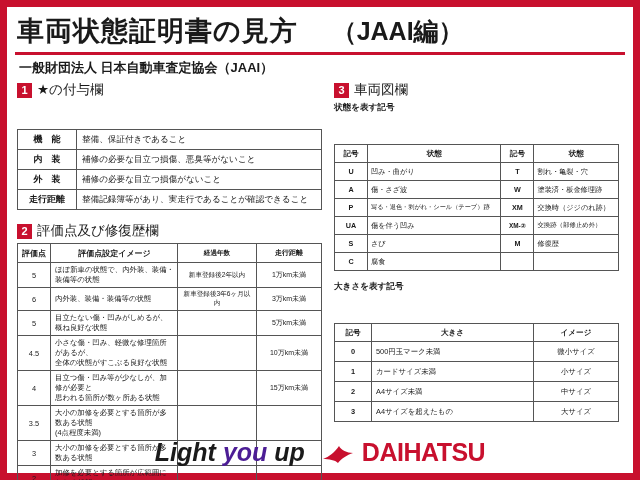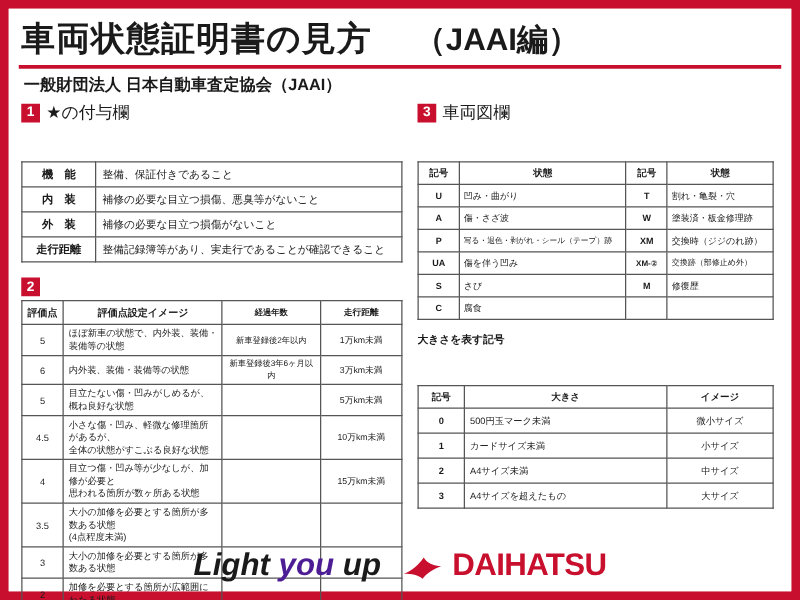--- a/index.html
+++ b/index.html
@@ -108,20 +108,21 @@
             </tr>
             <tr>
               <td class="k">走行距離</td>
               <td class="v">整備記録簿等があり、実走行であることが確認できること</td>
             </tr>
           </tbody>
         </table>
 
         <div class="sec-head" style="margin-top:12px;">
           <div class="sec-num">2</div>
+          <div class="sec-title">評価点及び修復歴欄</div>
         </div>
 
         <table class="t2">
           <thead>
             <tr>
               <th class="c0">評価点</th>
               <th class="c1">評価点設定イメージ</th>
               <th class="c2">経過年数</th>
               <th class="c3">走行距離</th>
             </tr>
@@ -190,20 +191,21 @@
 
       </div>
 
       <div class="col-right">
 
         <div class="sec-head">
           <div class="sec-num">3</div>
           <div class="sec-title">車両図欄</div>
         </div>
 
+        <div class="sub-lbl">状態を表す記号</div>
 
         <table class="t3">
           <thead>
             <tr>
               <th class="sym">記号</th>
               <th>状態</th>
               <th class="sym">記号</th>
               <th>状態</th>
             </tr>
           </thead>

